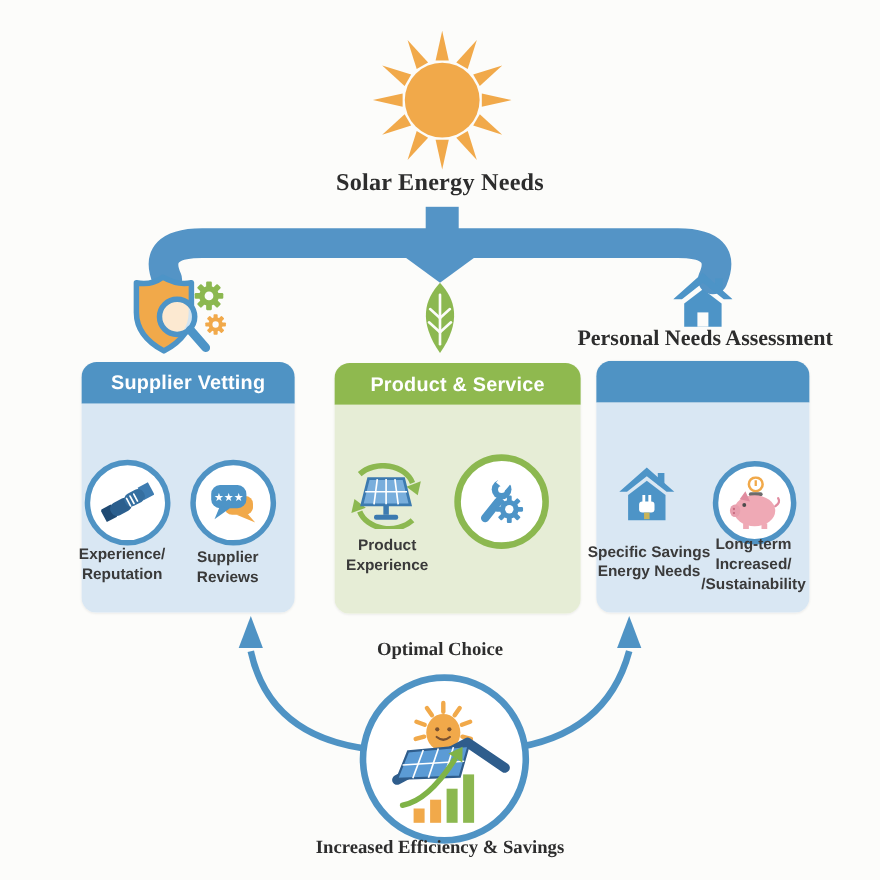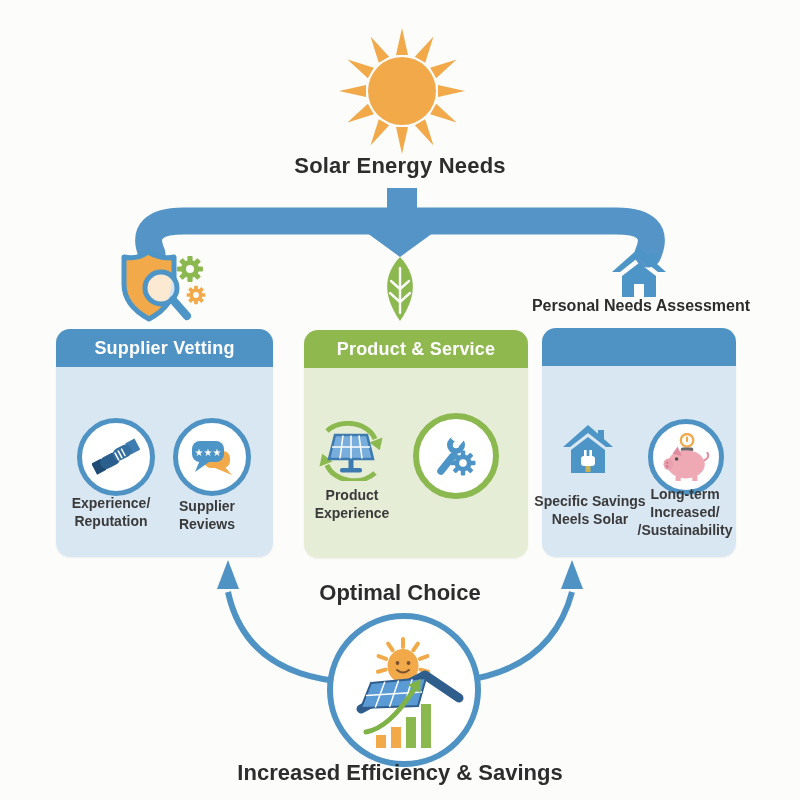--- a/index.html
+++ b/index.html
@@ -1,22 +1,22 @@
 <!DOCTYPE html>
 <html><head>
 <meta charset="utf-8">
 <style>
   html,body{margin:0;padding:0;}
   body{width:800px;height:800px;background:#FCFCFA;font-family:"Liberation Sans",sans-serif;}
   #canvas{position:relative;width:800px;height:800px;overflow:hidden;background:#FCFCFA;}
   .abs{position:absolute;}
-  .ctext{position:absolute;transform:translateX(-50%);text-align:center;color:#2d2d2d;white-space:nowrap;}
+  .ctext{position:absolute;transform:translateX(-50%);text-align:center;color:#2d2d2d;white-space:nowrap;font-family:Liberation Serif, serif;}
   .main-title{font-size:22px;font-weight:700;letter-spacing:.2px;}
-  .col-title{font-size:16px;font-weight:700;}
-  .big-label{font-size:22px;font-weight:700;}
+  .col-title{font-size:20px;font-weight:700;}
+  .big-label{font-size:17px;font-weight:700;}
   .box{position:absolute;border-radius:14px;overflow:hidden;box-shadow:0 1px 2px rgba(0,0,0,0.06);}
   .box-header{height:38px;display:flex;align-items:center;justify-content:center;
               color:#fff;font-size:18px;font-weight:700;letter-spacing:.2px;}
   .box-body{position:absolute;left:0;right:0;bottom:0;top:38px;}
   .hdr-blue{background:#4F93C4;}
   .hdr-green{background:#8FB94F;}
   .body-blue{background:#D9E7F3;}
   .body-green{background:#E6EDD6;}
   .circle-badge{position:absolute;background:#fff;border-radius:50%;
                 display:flex;align-items:center;justify-content:center;}
@@ -127,21 +127,21 @@
     <g fill="#4D94C7">
       <rect x="38" y="5" width="7" height="13"></rect>
       <polygon points="27,0 0,24 8,24 27,9 46,24 54,24"></polygon>
       <polygon points="10,28 27,15 44,28 44,49 10,49"></polygon>
     </g>
     <rect x="22" y="36" width="10" height="13" fill="#FCFCFA"></rect>
   </svg>
 
   <div class="ctext col-title" style="left:641px;top:297px">Personal Needs Assessment</div>
 
-  <div class="box" style="left:56px;top:329px;width:217px;height:228px">
+  <div class="box" style="left:74px;top:329px;width:194px;height:228px">
     <div class="box-header hdr-blue">Supplier Vetting</div>
     <div class="box-body body-blue"></div>
   </div>
 
   <div class="box" style="left:304px;top:330px;width:224px;height:228px">
     <div class="box-header hdr-green">Product &amp; Service</div>
     <div class="box-body body-green"></div>
   </div>
 
   <div class="box" style="left:542px;top:328px;width:194px;height:229px">
@@ -254,21 +254,21 @@
   <div class="item-label" style="left:207px;top:498px">
     <span>Supplier</span>
     <span>Reviews</span>
   </div>
   <div class="item-label" style="left:352px;top:487px">
     <span>Product</span>
     <span>Experience</span>
   </div>
   <div class="item-label" style="left:590px;top:493px">
     <span>Specific Savings</span>
-    <span>Neels Solar</span>
+    <span>Energy Needs</span>
   </div>
   <div class="item-label" style="left:685px;top:486px">
     <span>Long-term</span>
     <span>Increased/</span>
     <span>/Sustainability</span>
   </div>
 
   <div class="ctext big-label" style="left:400px;top:580px">Optimal Choice</div>
 
   <div class="circle-badge" style="left:327px;top:613px;width:142px;height:142px;border:6px solid #4F93C4">

